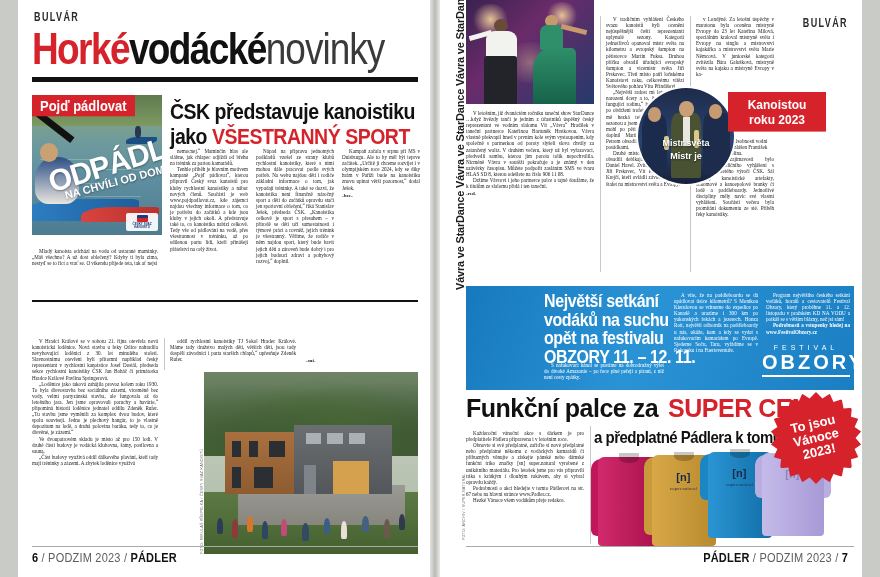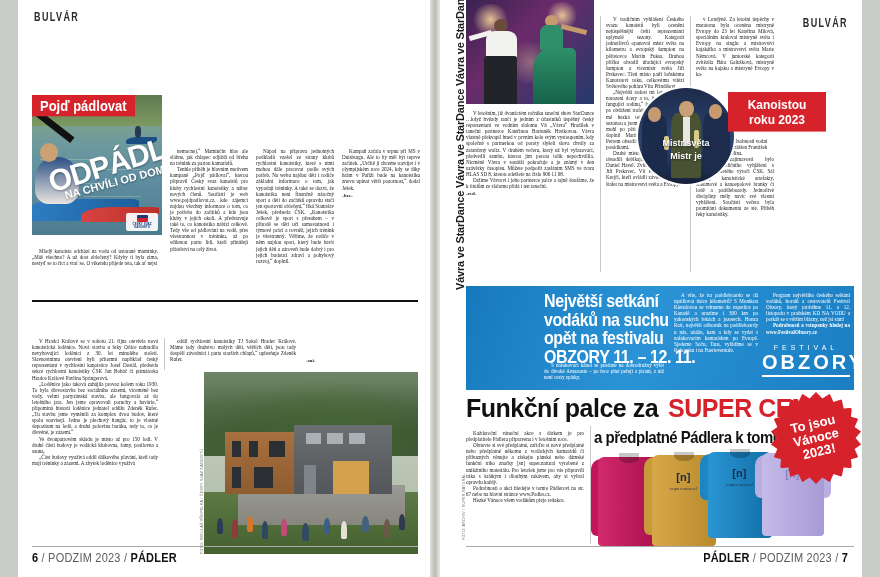--- a/index.html
+++ b/index.html
@@ -192,20 +192,26 @@
 <body>
 
 <div class="spread">
   <div class="edge-l"></div>
   <div class="edge-r"></div>
 
   <div class="page page-left">
 
     <div class="kicker" style="position:absolute;left:16px;top:10px;">BULVÁR</div>
 
+    <div style="position:absolute;left:14px;top:26px;width:386px;">
+      <div class="masthead">
+        <span class="mh-red">Horké</span><span class="mh-blk">vodácké</span><span class="mh-thin">novinky</span>
+      </div>
+      <div class="mh-rule" style="margin-top:11px;"></div>
+    </div>
 
     <div class="photo" style="position:absolute;left:14px;top:95px;width:130px;height:140px;">
       <div class="water"></div>
       <div class="bank"></div>
       <div class="ripple" style="left:6%;top:46%;width:40%;"></div>
       <div class="ripple" style="left:50%;top:53%;width:34%;"></div>
       <div class="ripple" style="left:12%;top:63%;width:52%;"></div>
       <div class="ripple" style="left:40%;top:72%;width:44%;"></div>
 
       <div class="kayak" style="left:72%;top:30%;width:24%;height:5%;background:#1a4f84;"></div>
@@ -222,20 +228,26 @@
 
       <div class="csk-badge" style="right:4px;bottom:4px;width:30px;padding:2px 1px;font-size:3px;">
         <div style="width:11px;height:7px;margin:0 auto 1px;background:linear-gradient(to bottom,#1a3a7a 50%,#d6232b 50%);border-radius:1px;"></div>
         <div>ČESKÝ SVAZ</div>
         <div>KANOISTŮ</div>
       </div>
 
       <div class="redbar">Pojď pádlovat</div>
     </div>
 
+    <div style="position:absolute;left:152px;top:100px;width:248px;">
+      <div class="hl-main">ČSK představuje kanoistiku</div>
+      <div class="hl-main" style="margin-top:5px;">
+        <span>jako </span><span class="hl-red">VŠESTRANNÝ SPORT</span>
+      </div>
+    </div>
 
     <div class="col" style="position:absolute;left:152px;top:148px;width:78px;height:108px;">
       <p class="first">nemocnej.“ Maminčin hlas ale slábne, jak chlapec odjíždí od břehu na trénink za partou kamarádů.</p>
       <p>Tenhle příběh je hlavním motivem kampaně „Pojď pádlovat“, kterou připravil Český svaz kanoistů pro kluby rychlostní kanoistiky a nábor nových členů. Součástí je web www.pojdpadlovat.cz, kde zájemci najdou všechny informace o tom, co je potřeba do začátků a kde jsou kluby v jejich okolí. A představuje také to, co kanoistika nabízí celkově. Tedy vše od pádlování na vodě, přes všestrannost v tréninku, až po sdílenou partu lidí, kteří přinášejí přátelství na celý život.</p>
     </div>
     <div class="col" style="position:absolute;left:238px;top:148px;width:78px;height:108px;">
       <p class="first">Nápad na přípravu jednotných podkladů vzešel ze strany klubů rychlostní kanoistiky, které s nimi mohou dále pracovat podle svých potřeb. Na webu najdou děti i rodiče základní informace o tom, jak vypadají tréninky. A také se dozví, že kanoistika není finančně náročný sport a děti do začátků opravdu stačí jen sportovní oblečení,“ říká Stanislav Ješek, předseda ČSK. „Kanoistika celkově je sport s přesahem – v přírodě se děti učí samostatnosti i týmové práci a rovněž, jejich trénink je všestranný. Věříme, že rodiče v něm najdou sport, který bude bavit jejich děti a zároveň bude dobrý i pro jejich budoucí zdraví a pohybový rozvoj,“ doplnil.</p>
     </div>
     <div class="col" style="position:absolute;left:324px;top:148px;width:78px;height:108px;">
       <p class="first">Kampaň začala v srpnu při MS v Duisburgu. Ale to by měl být teprve začátek. „Určitě ji chceme rozvíjet i v olympijském roce 2024, kdy se díky hrám v Paříži bude na kanoistiku znovu upínat větší pozornost,“ dodal Ješek.</p>

